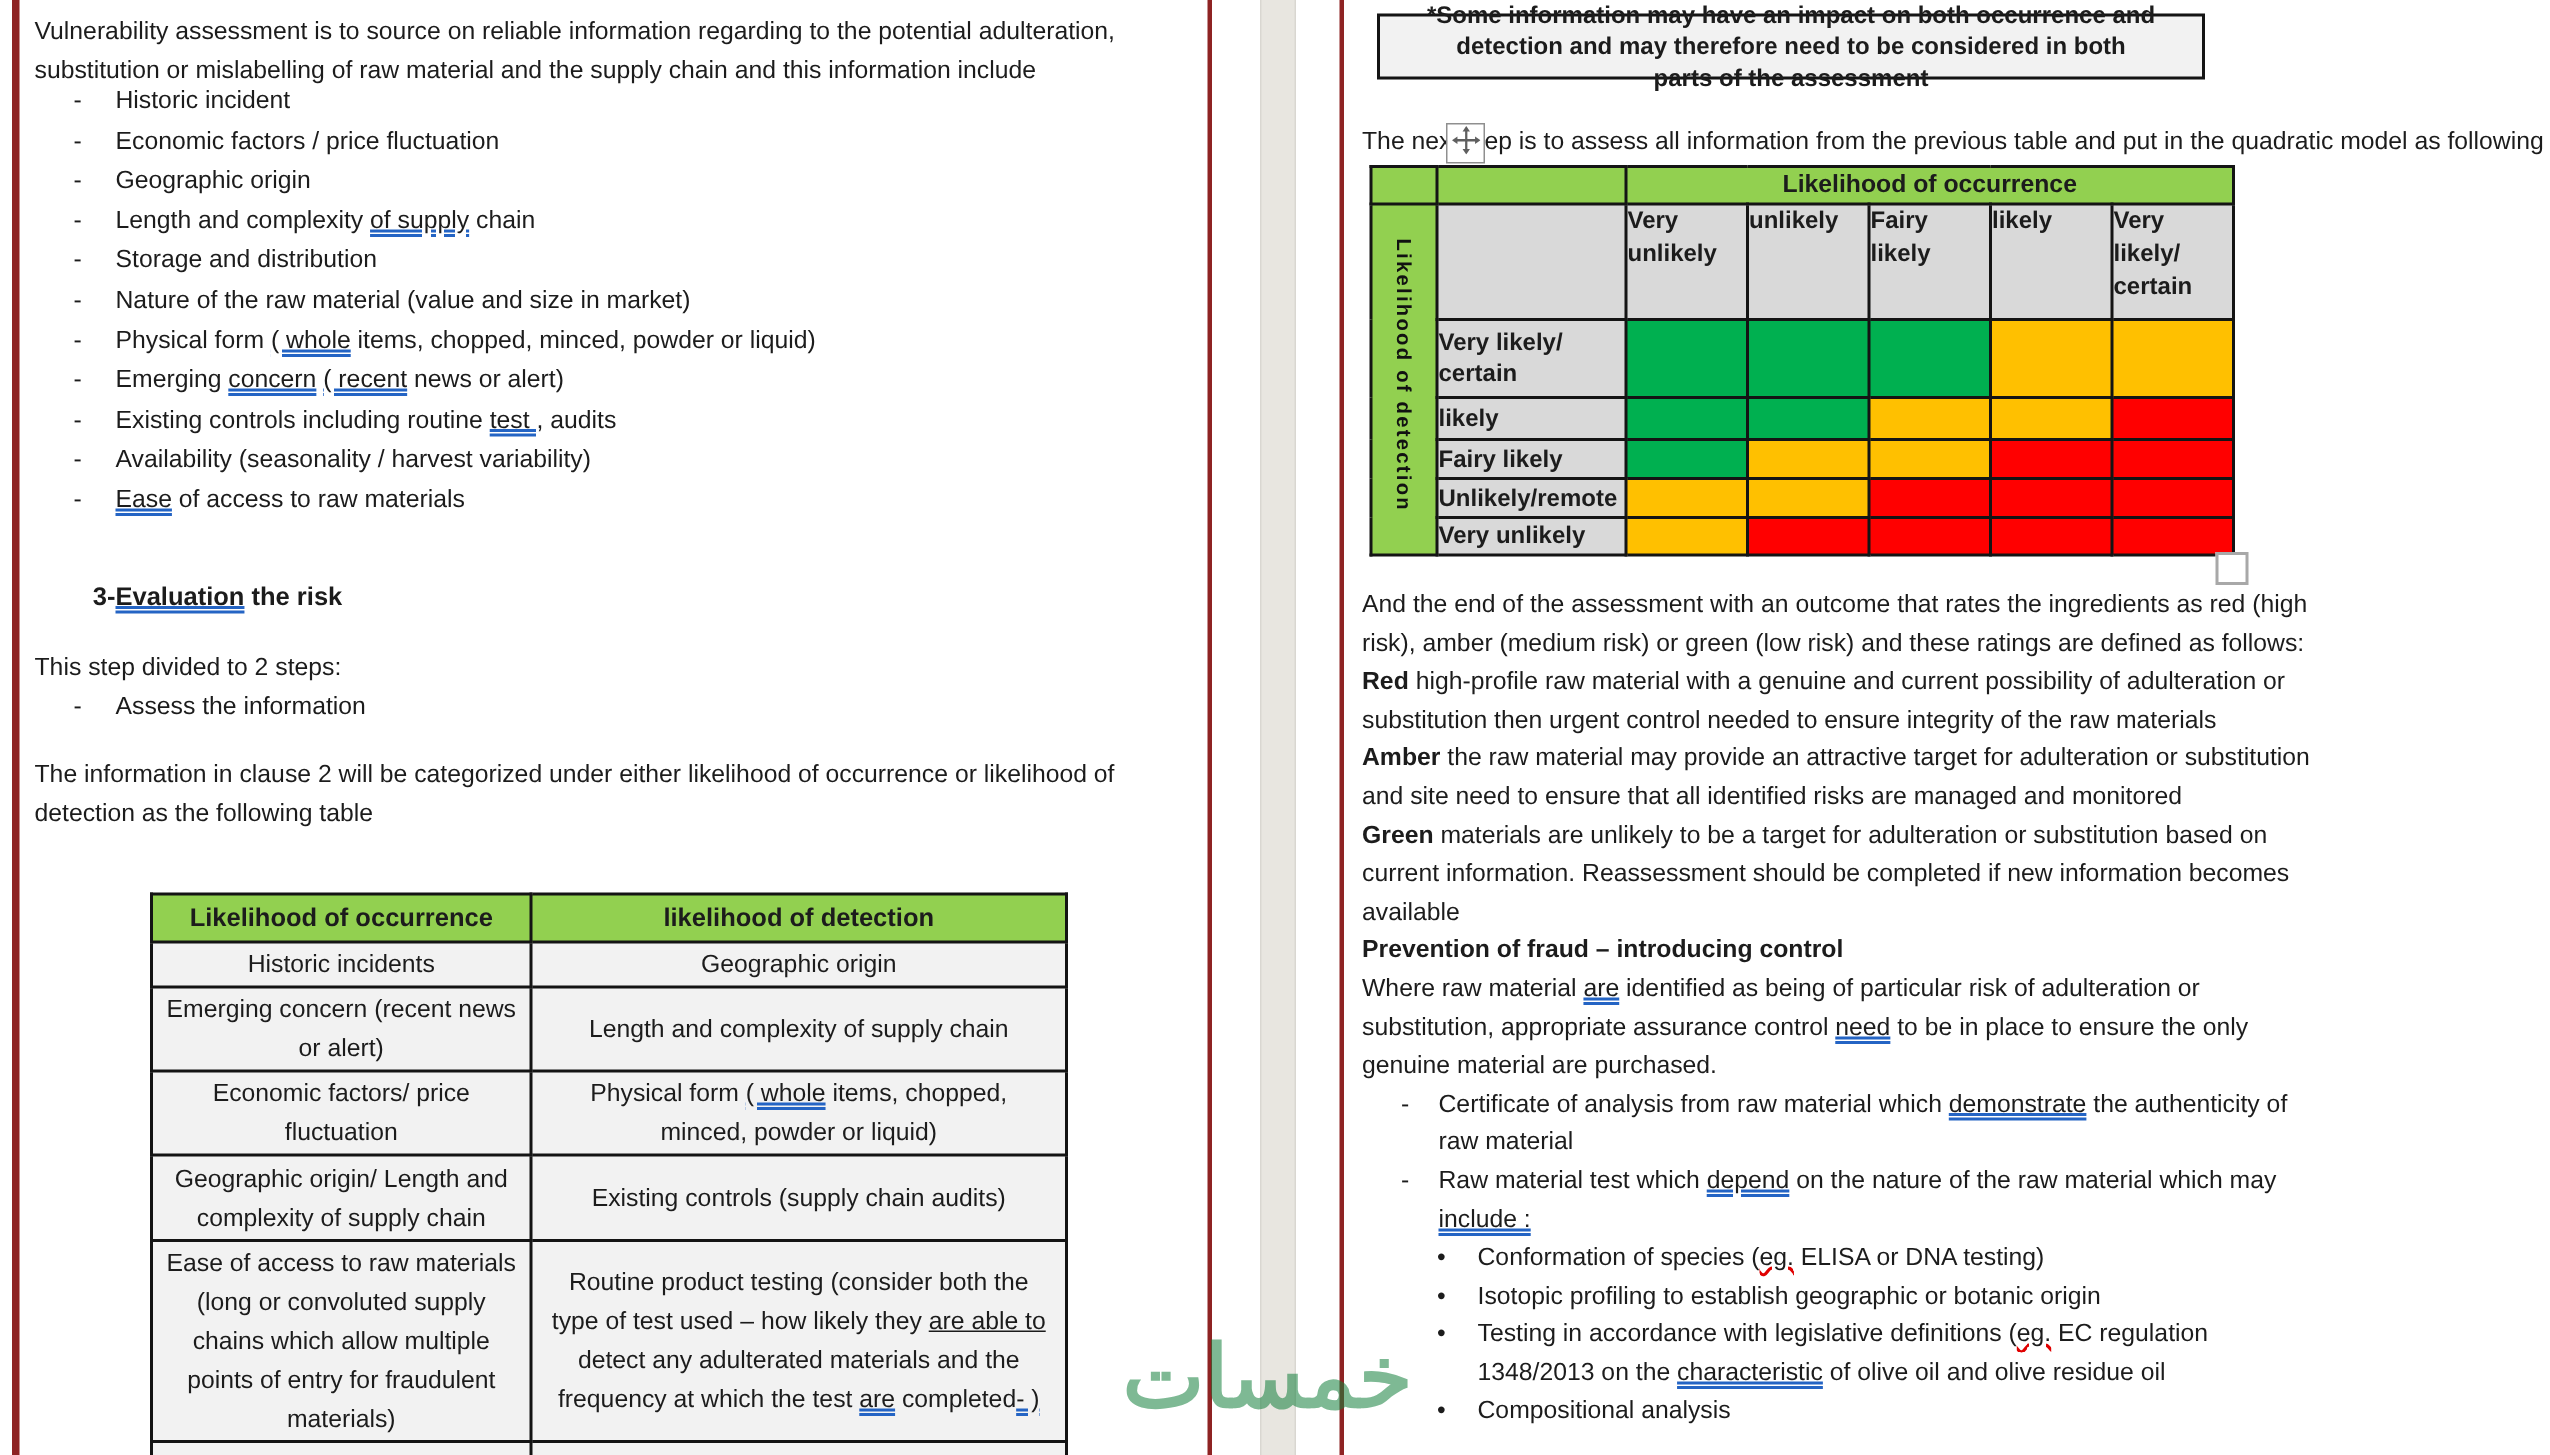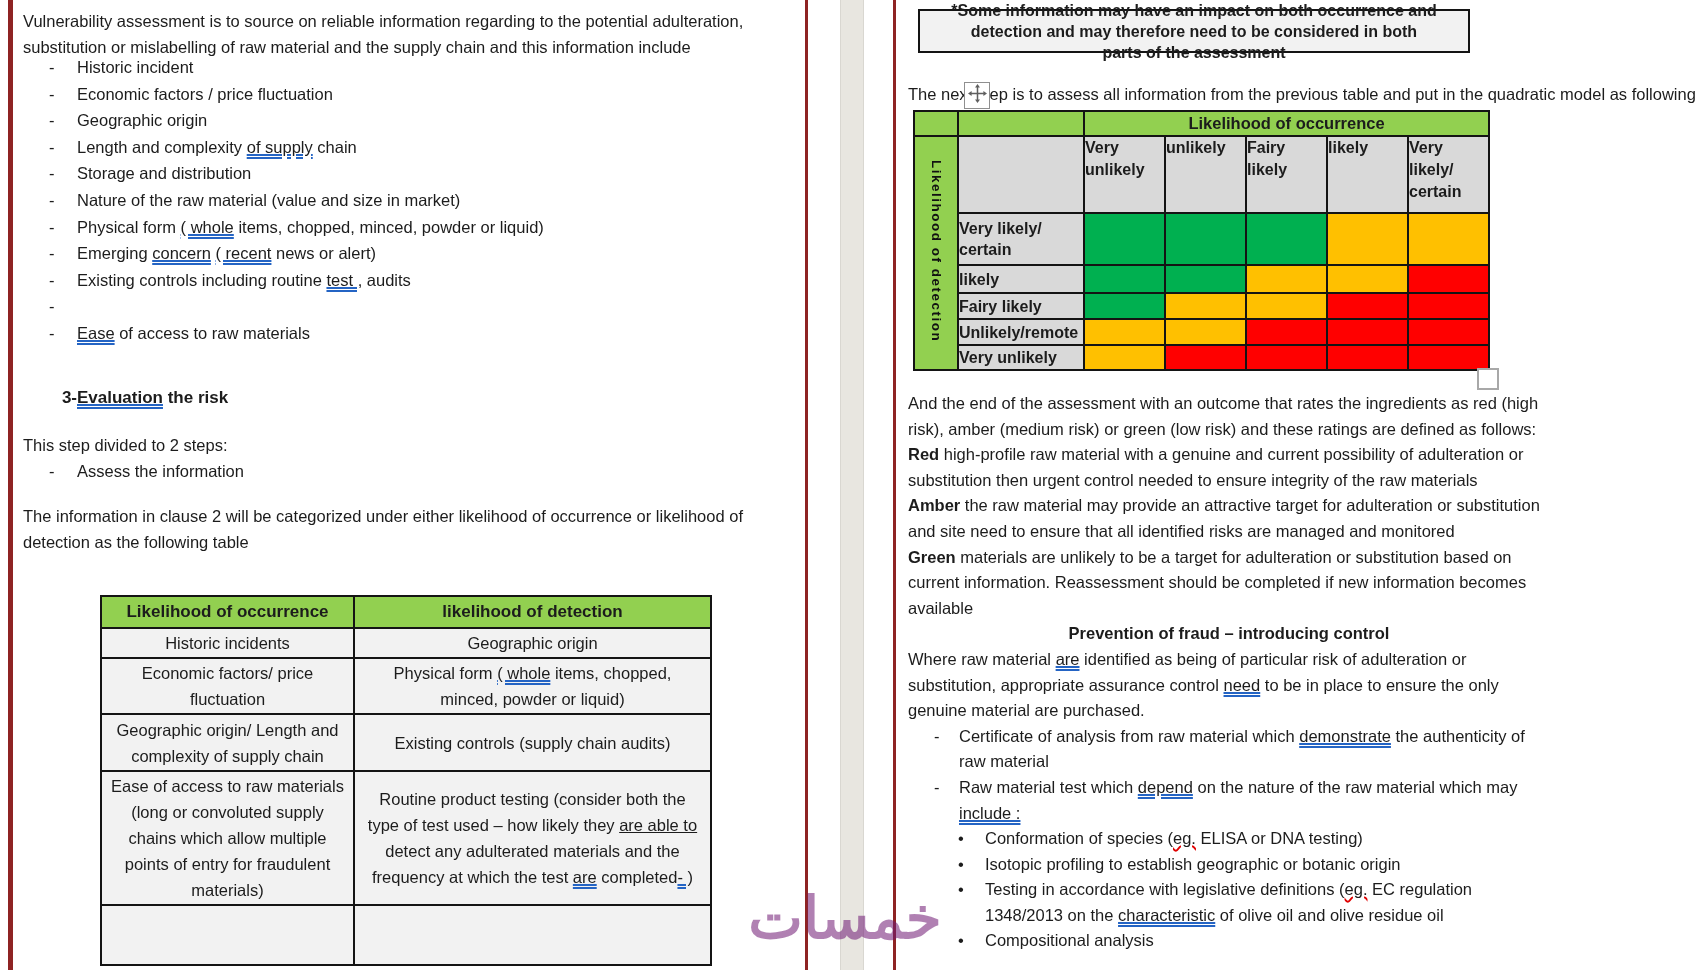--- a/index.html
+++ b/index.html
@@ -6,21 +6,21 @@
   body{
     width:1700px;height:970px;position:relative;overflow:hidden;background:#ffffff;
     font-family:"Liberation Sans",sans-serif;color:#1c1c1c;
   }
   .page{position:absolute;top:0;height:970px;background:#fff;box-sizing:border-box;overflow:hidden;}
   #page1{left:8px;width:800px;border-left:5px solid #8E2323;border-right:3px solid #8E2323;}
   #gap-strip{position:absolute;left:840px;top:0;width:22px;height:970px;background:#e8e6e0;border-left:1px solid #d9d7d1;border-right:1px solid #d9d7d1;}
   #page2{left:893px;width:807px;border-left:3px solid #8E2323;}
 
   .txt{font-size:16.5px;line-height:26px;}
-  .bold{font-weight:bold;text-align:center;}
+  .bold{font-weight:bold;}
   .u{text-decoration-line:underline;text-decoration-style:double;text-decoration-color:#2464c4;text-decoration-thickness:2px;}
   .ud{text-decoration-line:underline;text-decoration-style:dotted;text-decoration-color:#7030a0;text-decoration-thickness:2.5px;text-decoration:underline;}
   .ur{text-decoration-line:underline;text-decoration-style:wavy;text-decoration-color:#e00000;text-decoration-thickness:1.5px;}
 
   
   .p1-intro{position:absolute;left:10px;top:8px;width:768px;}
   .p1-bullets{position:absolute;left:36px;top:54px;width:730px;}
   .li{display:flex;line-height:26.6px;font-size:16.5px;}
   .li .dash{width:28px;flex:0 0 28px;}
   .p1-heading{position:absolute;left:36px;top:388px;font-size:17px;font-weight:bold;text-align:right;}
@@ -56,21 +56,21 @@
   .size-handle{position:absolute;left:581px;top:368px;width:18px;height:18px;background:#fff;border:2px solid #a8a8a8;}
   .p2-body{position:absolute;left:12px;top:391px;width:642px;}
   .p2-body p{margin:0;font-size:16.5px;line-height:25.6px;}
   .p2-body .li{line-height:25.6px;}
   .dash-li{padding-left:26px;}
   .dash-li .dash{width:25px;flex:0 0 25px;}
   .dot-li{padding-left:50px;}
   .dot-li .dash{width:27px;flex:0 0 27px;}
 
   .watermark{position:absolute;left:695px;top:884px;width:300px;text-align:center;font-size:58px;font-weight:bold;
-    color:#701a75;opacity:.55;z-index:50;letter-spacing:2px;}
+    color:#15803d;opacity:.55;z-index:50;letter-spacing:2px;}
 </style>
 </head>
 <body>
 
 <div class="page" id="page1">
 
   <div class="p1-intro txt">Vulnerability assessment is to source on reliable information regarding to the potential adulteration, substitution or mislabelling of raw material and the supply chain and this information include</div>
 
   <div class="p1-bullets">
     <div class="li">
@@ -104,20 +104,21 @@
     <div class="li">
         <span class="dash">-</span>
         <span><span>Emerging </span><span class="u">concern</span><span> </span><span class="u">( recent</span><span> news or alert)</span></span>
       </div>
     <div class="li">
         <span class="dash">-</span>
         <span><span>Existing controls including routine </span><span class="u">test ,</span><span> audits</span></span>
       </div>
     <div class="li">
         <span class="dash">-</span>
+        <span><span>Availability (seasonality / harvest variability)</span></span>
       </div>
     <div class="li">
         <span class="dash">-</span>
         <span><span class="u">Ease</span><span> of access to raw materials</span></span>
       </div>
   </div>
 
   <div class="p1-heading">
     <span class="num">3-</span><span class="u">Evaluation</span><span> the risk</span>
   </div>
@@ -139,20 +140,24 @@
         <col style="width:357px">
       </colgroup>
     <tbody>
         <tr>
       <th>Likelihood of occurrence</th>
       <th>likelihood of detection</th>
     </tr>
     <tr class="rh27">
       <td><span>Historic incidents</span></td>
       <td><span>Geographic origin</span></td>
+    </tr>
+    <tr class="rh27">
+      <td><span>Emerging concern (recent news or alert)</span></td>
+      <td><span>Length and complexity of supply chain</span></td>
     </tr>
     <tr class="rh56">
       <td><span>Economic factors/ price fluctuation</span></td>
       <td><span>Physical form </span><span class="u">( whole</span><span> items, chopped, minced, powder or liquid)</span></td>
     </tr>
     <tr class="rh57">
       <td><span>Geographic origin/ Length and complexity of supply chain</span></td>
       <td><span>Existing controls (supply chain audits)</span></td>
     </tr>
     <tr class="rh137">

